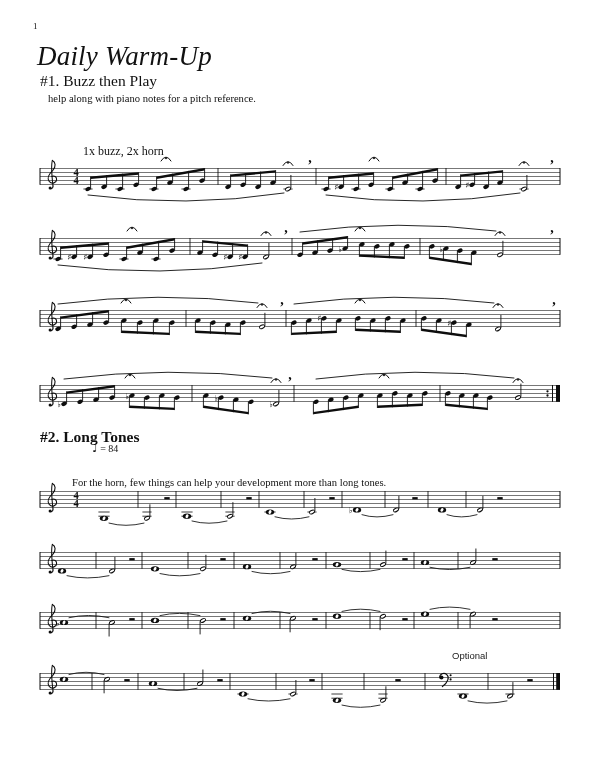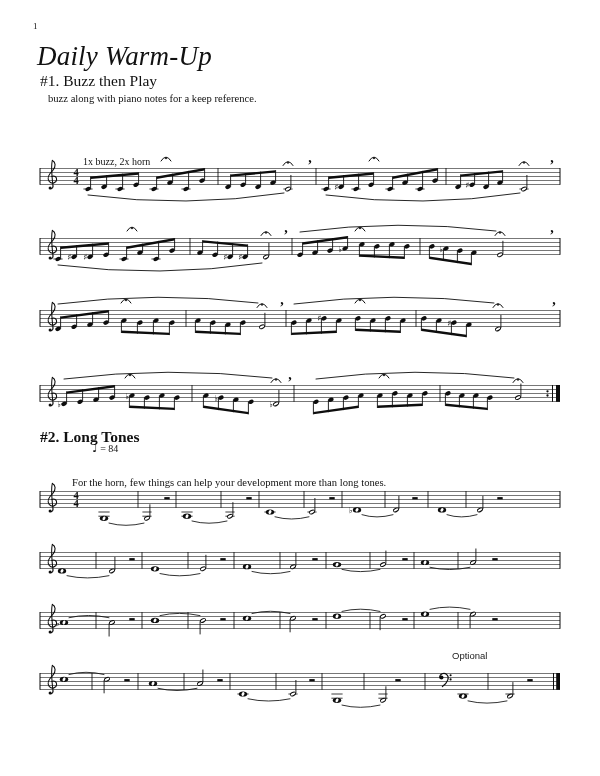--- a/index.html
+++ b/index.html
@@ -8,34 +8,34 @@
   .abs{position:absolute;}
   #page-number{left:33px;top:21px;font-size:9px;}
   #page-title{left:37px;top:41px;font-size:27px;letter-spacing:.2px;font-style:italic;}
   .sec-heading{font-size:15.5px;}
   #sec1-heading{left:40px;top:72px;}
   #sec2-heading{left:40px;top:428px;font-weight:bold;}
   .body-text{font-size:10.6px;line-height:13.4px;}
   #sec1-body{left:48px;top:92px;width:490px;}
   #sec1-body .l1{padding-left:22px;}
   #sec2-body{left:72px;top:476px;width:480px;}
-  #buzz-label{left:83px;top:144px;font-size:10px;margin-top:12px;}
+  #buzz-label{left:83px;top:144px;font-size:12px;}
   #tempo{left:92px;top:441px;font-size:10px;}
   #tempo .glyph{font-family:"DejaVu Sans",sans-serif;font-size:12px;}
   #optional-label{left:452px;top:650px;font-family:"Liberation Sans",sans-serif;font-size:9.5px;color:#222;}
   #music-layer{left:0;top:0;}
 </style>
 </head>
 <body>
 
 <div class="abs" id="page-number">1</div>
 <div class="abs" id="page-title">Daily Warm-Up</div>
 <div class="abs sec-heading" id="sec1-heading">#1. Buzz then Play</div>
 <div class="abs body-text" id="sec1-body">
-  <div>buzz along with piano notes for a keep reference.</div>
+  <div>help along with piano notes for a pitch reference.</div>
 </div>
 <div class="abs" id="buzz-label">1x buzz, 2x horn</div>
 <div class="abs sec-heading" id="sec2-heading">#2. Long Tones</div>
 <div class="abs body-text" id="sec2-body">For the horn, few things can help your development more than long tones.</div>
 <div class="abs" id="tempo"><span class="glyph">♩</span> <span>= 84</span></div>
 <div class="abs" id="optional-label">Optional</div>
 <div class="abs" id="music-layer"><svg width="600" height="776">
       <g>
         <line x1="40" y1="168" x2="560" y2="168" stroke="#4a4a4a" stroke-width="0.75" shape-rendering="crispEdges"></line>
         <line x1="40" y1="172.2" x2="560" y2="172.2" stroke="#4a4a4a" stroke-width="0.75" shape-rendering="crispEdges"></line>

